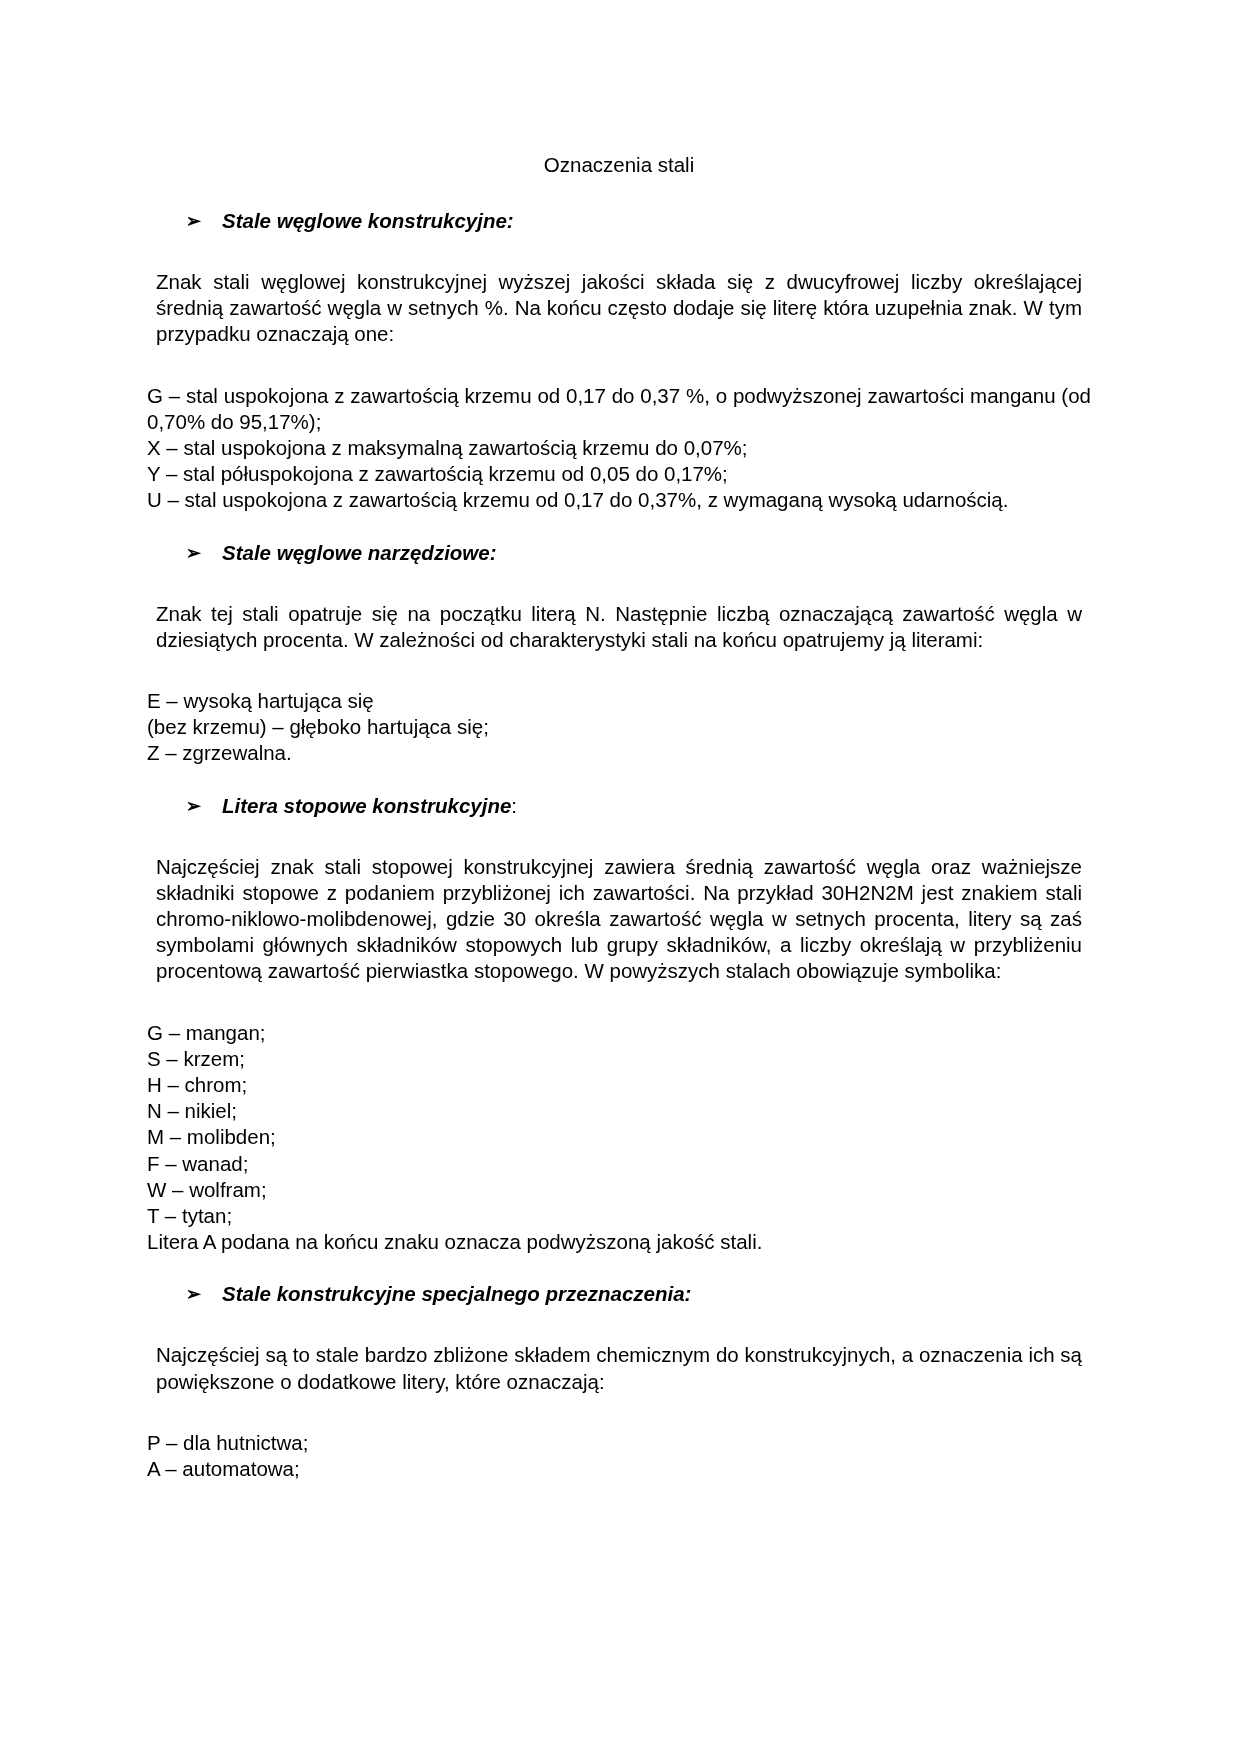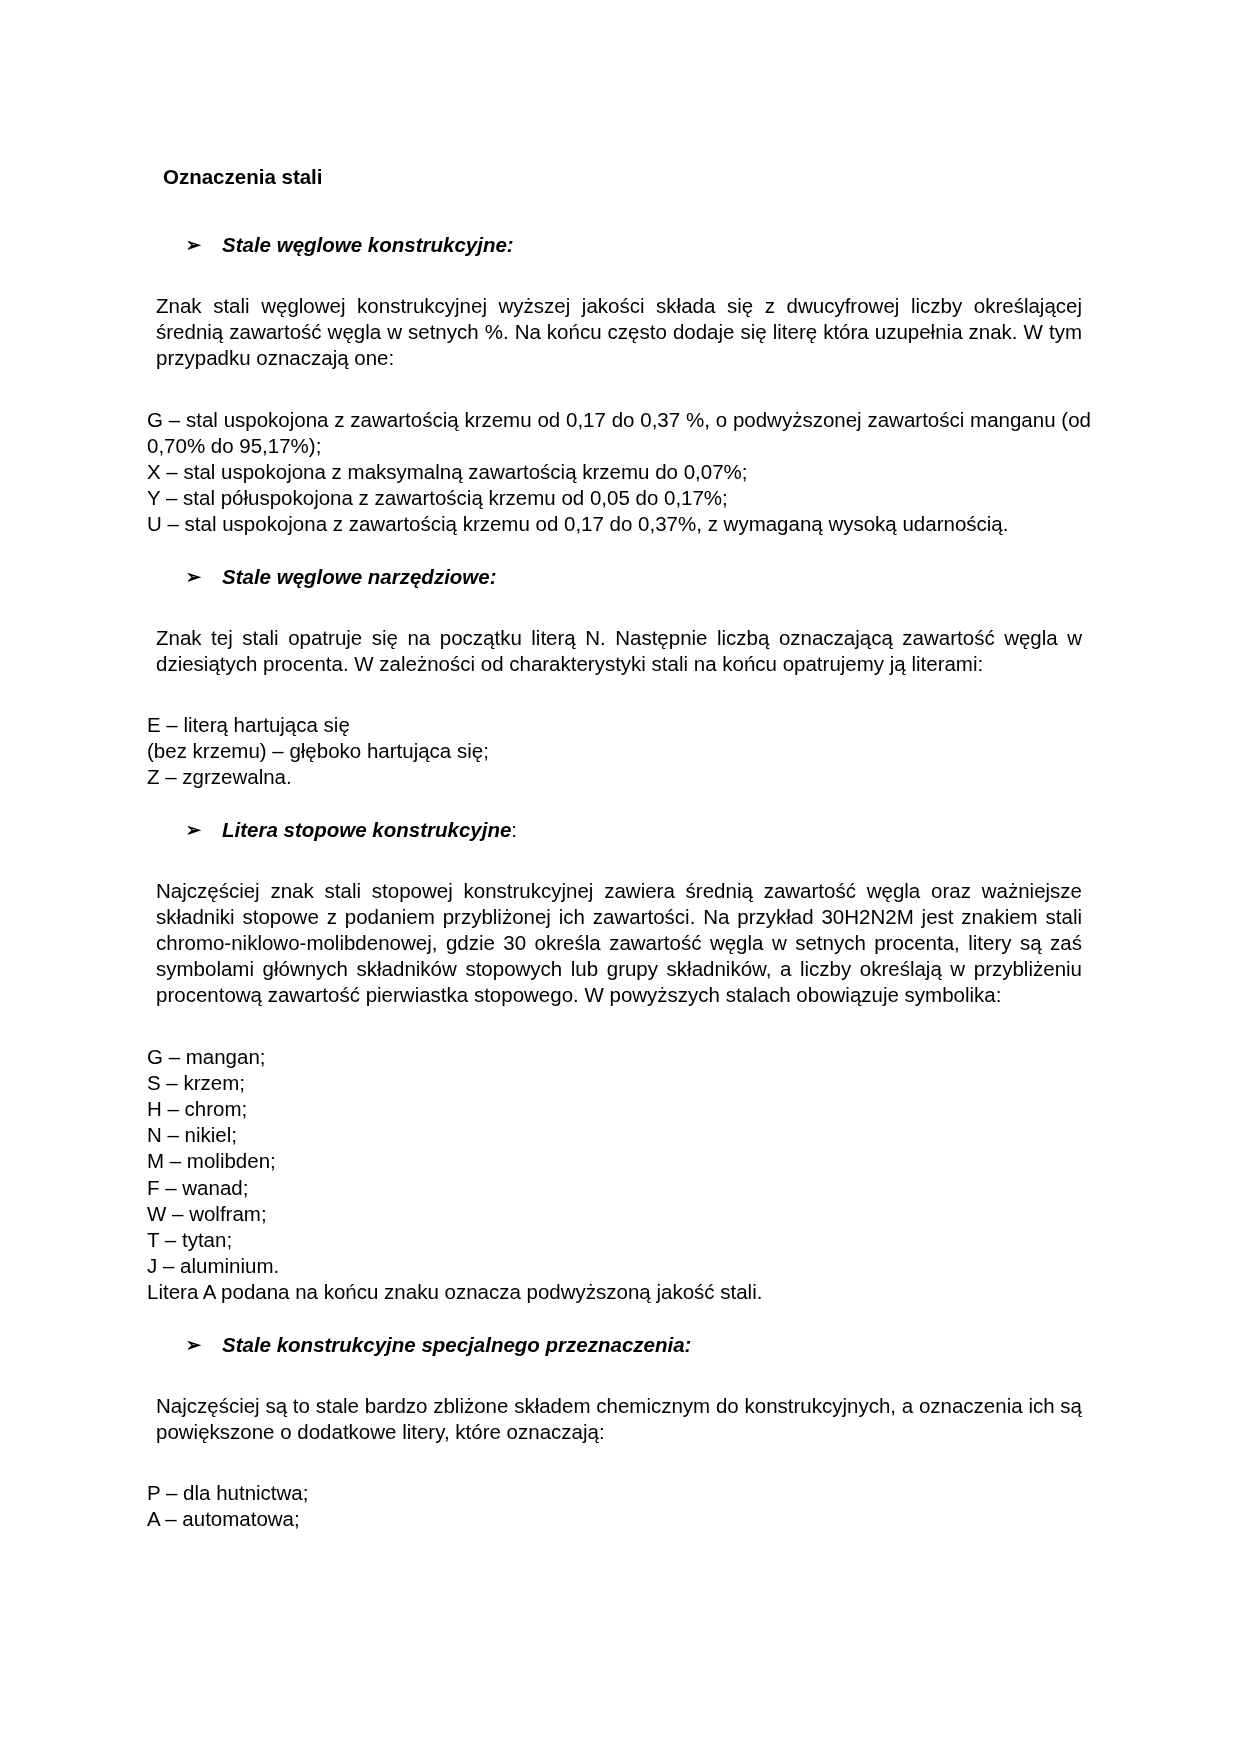--- a/index.html
+++ b/index.html
@@ -17,23 +17,24 @@
     }
     .page {
       position: absolute;
       left: 147px;
       top: 148px;
       width: 944px;
       font-size: 20.5px;
       line-height: 26.2px;
     }
     .title {
-      font-weight: bold;
-      margin: 16px;
+      font-weight: normal;
+      margin: 4px;
       height: 26px;
+      text-align: center;
     }
     .section-heading {
       display: flex;
       align-items: center;
       margin: 0;
       padding-left: 39px;
       height: 26px;
       font-weight: bold;
       font-style: italic;
     }
@@ -79,42 +80,41 @@
   <p class="list-line">U – stal uspokojona z zawartością krzemu od 0,17 do 0,37%, z wymaganą wysoką udarnością.</p>
   <div class="gap-26"></div>
 
   <div class="section-heading">
     <span class="bullet">➢</span>
     <span>Stale węglowe narzędziowe:</span>
   </div>
   <div class="gap-26"></div>
   <p class="para">Znak tej stali opatruje się na początku literą N. Następnie liczbą oznaczającą zawartość węgla w dziesiątych procenta. W zależności od charakterystyki stali na końcu opatrujemy ją literami:</p>
   <div class="gap-26"></div>
-  <p class="list-line">E – literą hartująca się</p>
+  <p class="list-line">E – wysoką hartująca się</p>
   <p class="list-line">(bez krzemu) – głęboko hartująca się;</p>
   <p class="list-line">Z – zgrzewalna.</p>
   <div class="gap-26"></div>
 
   <div class="section-heading">
     <span class="bullet">➢</span>
     <span>Litera stopowe konstrukcyjne</span>
       <span class="suffix">:</span>
   </div>
   <div class="gap-26"></div>
   <p class="para">Najczęściej znak stali stopowej konstrukcyjnej zawiera średnią zawartość węgla oraz ważniejsze składniki stopowe z podaniem przybliżonej ich zawartości. Na przykład 30H2N2M jest znakiem stali chromo-niklowo-molibdenowej, gdzie 30 określa zawartość węgla w setnych procenta, litery są zaś symbolami głównych składników stopowych lub grupy składników, a liczby określają w przybliżeniu procentową zawartość pierwiastka stopowego. W powyższych stalach obowiązuje symbolika:</p>
   <div class="gap-26"></div>
   <p class="list-line">G – mangan;</p>
   <p class="list-line">S – krzem;</p>
   <p class="list-line">H – chrom;</p>
   <p class="list-line">N – nikiel;</p>
   <p class="list-line">M – molibden;</p>
   <p class="list-line">F – wanad;</p>
   <p class="list-line">W – wolfram;</p>
   <p class="list-line">T – tytan;</p>
-  <p class="list-line">J – aluminium.</p>
   <p class="list-line">Litera A podana na końcu znaku oznacza podwyższoną jakość stali.</p>
   <div class="gap-26"></div>
 
   <div class="section-heading">
     <span class="bullet">➢</span>
     <span>Stale konstrukcyjne specjalnego przeznaczenia:</span>
   </div>
   <div class="gap-26"></div>
   <p class="para">Najczęściej są to stale bardzo zbliżone składem chemicznym do konstrukcyjnych, a oznaczenia ich są powiększone o dodatkowe litery, które oznaczają:</p>
   <div class="gap-26"></div>

